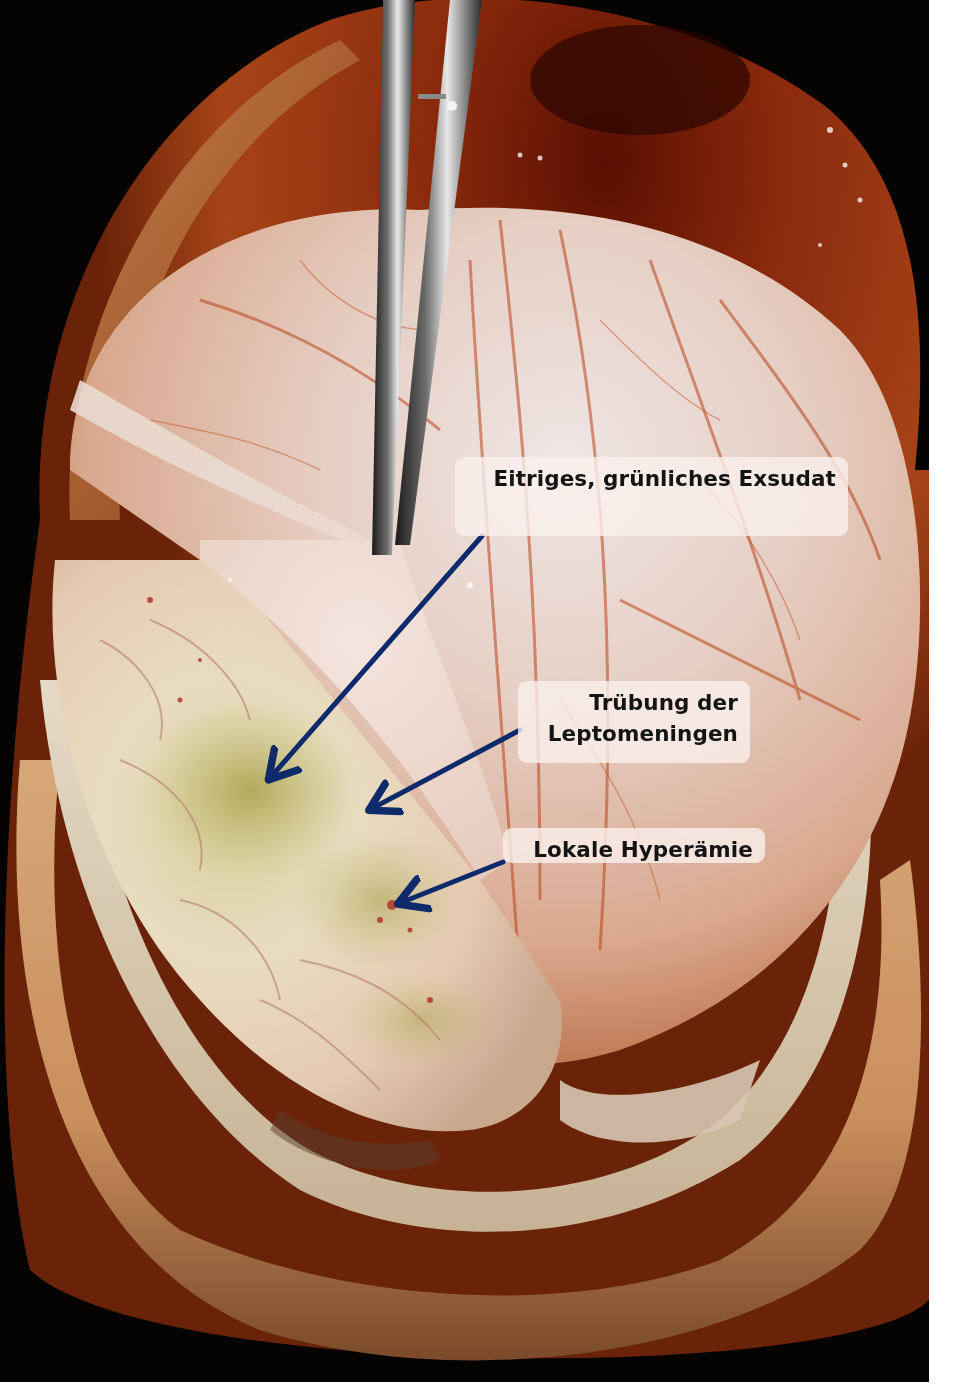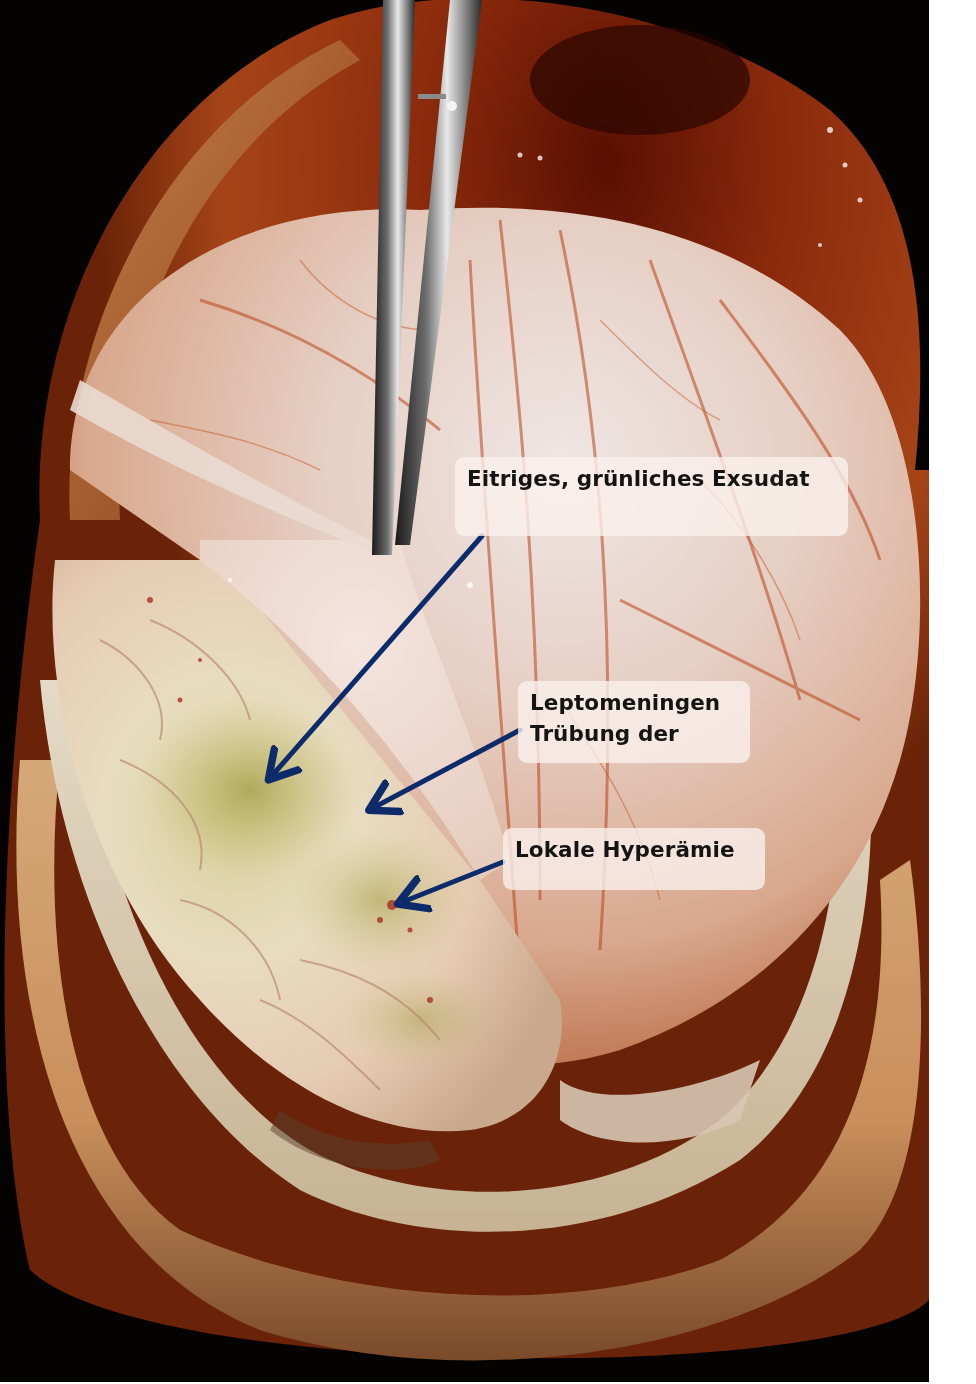--- a/index.html
+++ b/index.html
@@ -5,21 +5,21 @@
   html, body { margin: 0; padding: 0; background: #ffffff; }
   body { width: 976px; height: 1384px; position: relative; overflow: hidden;
          font-family: "DejaVu Sans", "Liberation Sans", sans-serif; }
   .photo { position: absolute; left: 0; top: 0; width: 929px; height: 1382px;
            background: #050302; overflow: hidden; }
   .photo svg { position: absolute; left: 0; top: 0; }
   .label { position: absolute; box-sizing: border-box;
            background: rgba(250, 240, 236, 0.80);
            border-radius: 9px; padding: 6px 12px 6px 12px;
            color: #141414; font-weight: bold; font-size: 21.5px; line-height: 31px;
-           letter-spacing: 0.1px; white-space: nowrap; }
+           letter-spacing: 0.1px; white-space: nowrap; text-align: right; }
   .label span { display: block; }
   .arrows { position: absolute; left: 0; top: 0; pointer-events: none; }
 </style>
 </head>
 <body>
 
 <div class="photo">
   <svg width="929" height="1382" viewBox="0 0 929 1382">
     <defs>
       <radialGradient id="scalpTop" cx="0.65" cy="0.12" r="0.55">
@@ -157,19 +157,19 @@
   <line x1="482" y1="536" x2="270" y2="778" stroke="#0d2a6b" stroke-width="5" stroke-linecap="round" marker-end="url(#head)"></line>
   <line x1="520" y1="730" x2="371" y2="809" stroke="#0d2a6b" stroke-width="5" stroke-linecap="round" marker-end="url(#head)"></line>
   <line x1="503" y1="862" x2="400" y2="903" stroke="#0d2a6b" stroke-width="5" stroke-linecap="round" marker-end="url(#head)"></line>
 </svg>
 
 <div class="label" style="left:455px; top:457px; width:393px; height:79px;">
   <span>Eitriges, grünliches Exsudat</span>
 </div>
 
 <div class="label" style="left:518px; top:681px; width:232px; height:82px;">
+  <span>Trübung der</span>
   <span>Leptomeningen</span>
-  <span>Trübung der</span>
 </div>
 
-<div class="label" style="left:503px; top:828px; width:262px; height:62px;">
+<div class="label" style="left:503px; top:828px; width:262px; height:35px;">
   <span>Lokale Hyperämie</span>
 </div>
 
 </body></html>

